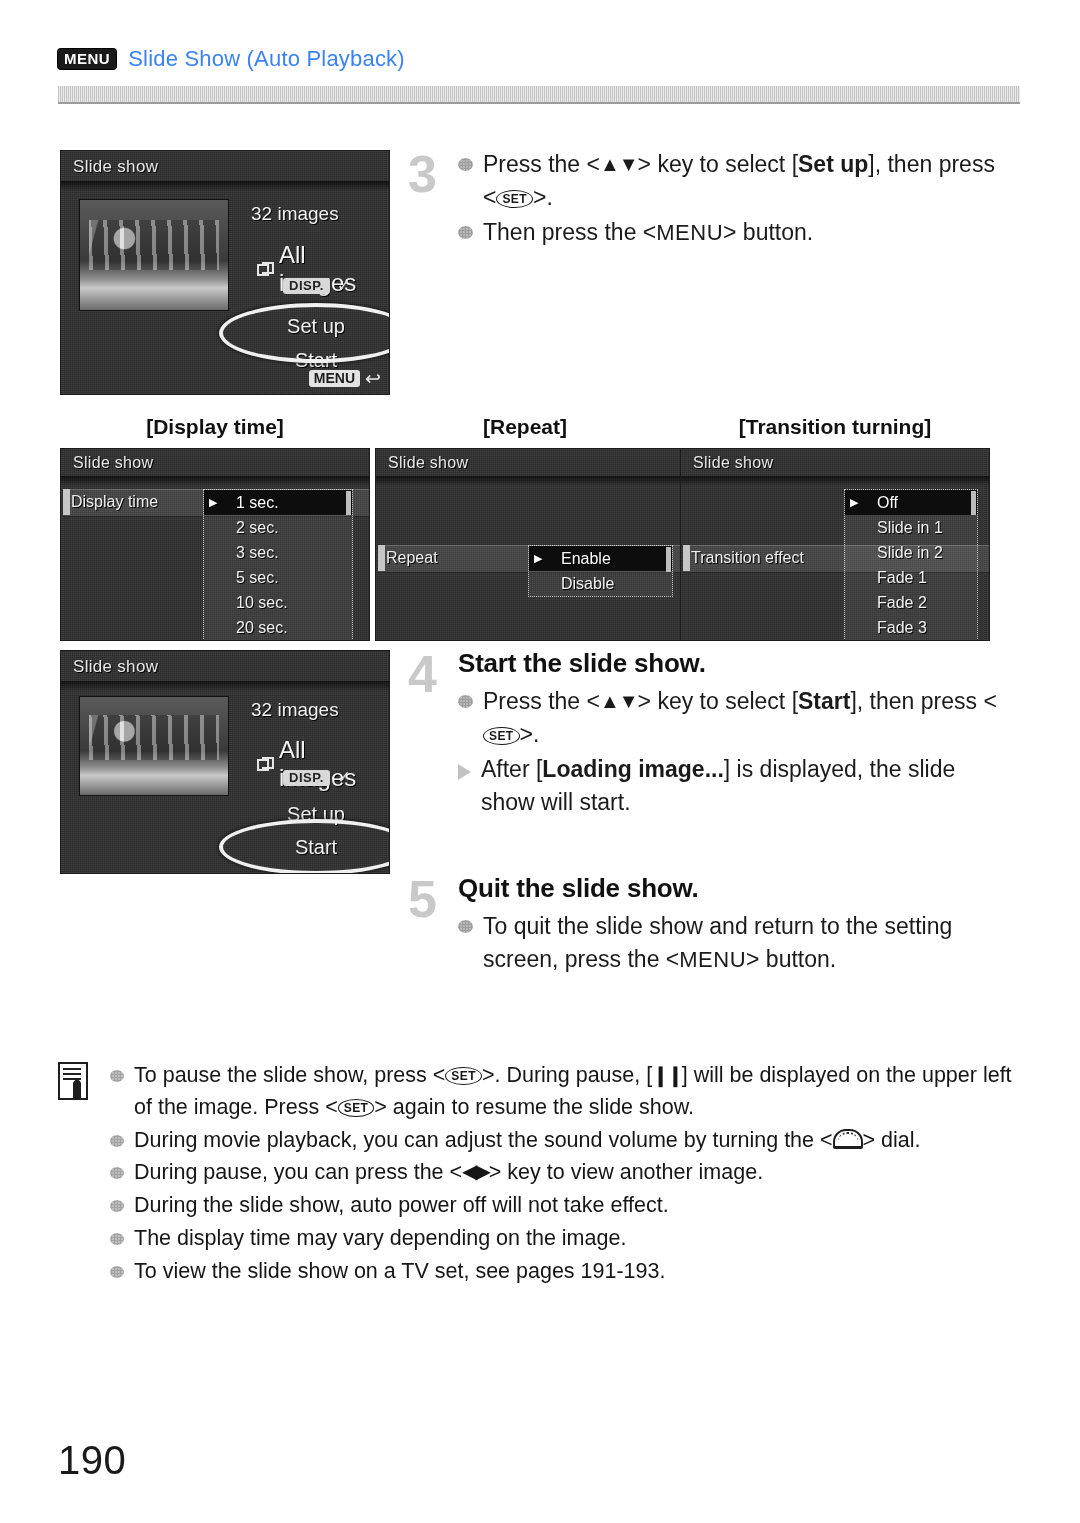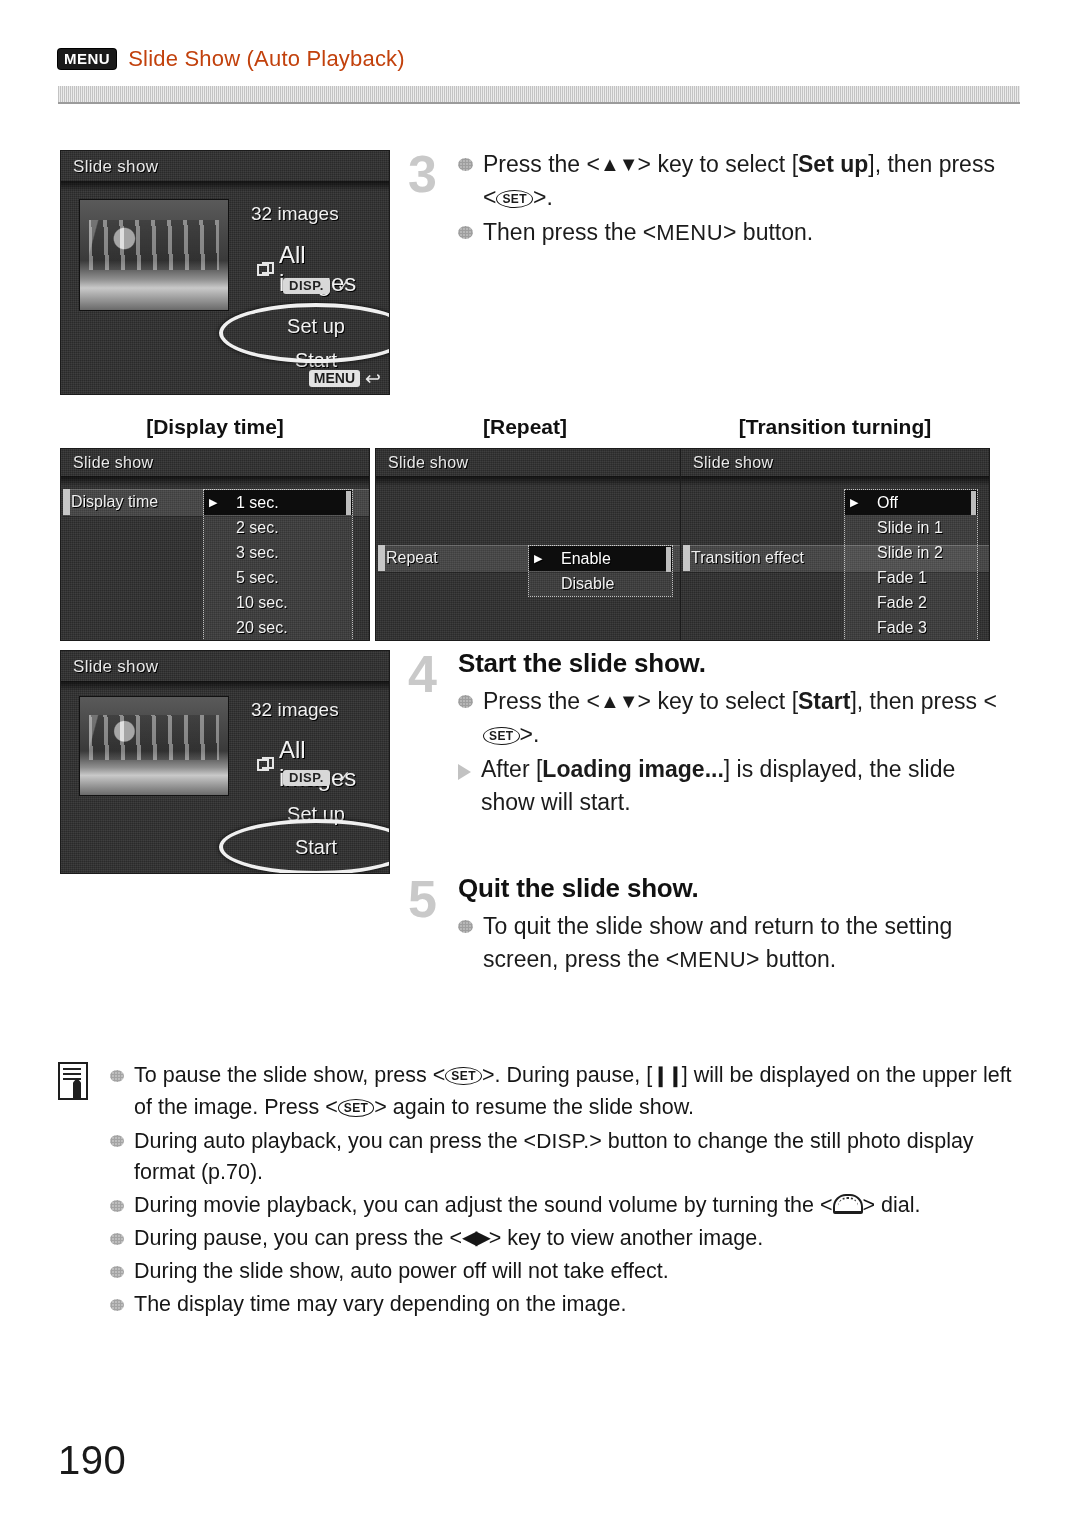--- a/index.html
+++ b/index.html
@@ -32,21 +32,21 @@
     font-weight: bold;
     font-size: 15px;
     letter-spacing: 0.5px;
     padding: 2px 6px 3px 6px;
     border-radius: 3px;
     line-height: 1;
     box-shadow: 0 0 0 1px #000;
   }
   .header-title {
     font-size: 22px;
-    color: #c2410c;
+    color: #3b82f6;
     letter-spacing: 0.2px;
   }
   .header-rule {
     position: absolute;
     left: 58px;
     top: 86px;
     width: 962px;
     height: 16px;
     background:
       repeating-linear-gradient(90deg, #b9b9b9 0px, #b9b9b9 1px, #e8e8e8 1px, #e8e8e8 2px);
@@ -588,24 +588,20 @@
     <span class="lines"></span>
     <span class="pen"></span>
   </div>
   <div class="note-list">
 
     <div class="note-line">
       <span class="note-dot"></span>
       <span class="note-text"><span>To pause the slide show, press &lt;</span><span class="key-set">SET</span><span>&gt;. During pause, [</span><span class="pause-glyph">❙❙</span><span>] will be displayed on the upper left of the image. Press &lt;</span><span class="key-set">SET</span><span>&gt; again to resume the slide show.</span></span>
     </div>
 
-    <div class="note-line">
-      <span class="note-dot"></span>
-      <span class="note-text"><span>During auto playback, you can press the &lt;</span><span class="key-disp-text">DISP.</span><span>&gt; button to change the still photo display format (p.70).</span></span>
-    </div>
 
     <div class="note-line">
       <span class="note-dot"></span>
       <span class="note-text"><span>During movie playback, you can adjust the sound volume by turning the &lt;</span><span class="key-dial"></span><span>&gt; dial.</span></span>
     </div>
 
     <div class="note-line">
       <span class="note-dot"></span>
       <span class="note-text"><span>During pause, you can press the &lt;</span><span class="key-leftright">◀▶</span><span>&gt; key to view another image.</span></span>
     </div>
@@ -613,17 +609,21 @@
     <div class="note-line">
       <span class="note-dot"></span>
       <span class="note-text">During the slide show, auto power off will not take effect.</span>
     </div>
 
     <div class="note-line">
       <span class="note-dot"></span>
       <span class="note-text">The display time may vary depending on the image.</span>
     </div>
 
+    <div class="note-line">
+      <span class="note-dot"></span>
+      <span class="note-text">To view the slide show on a TV set, see pages 191-193.</span>
+    </div>
 
   </div>
 </div>
 
 <div class="page-number">190</div>
 
 </body></html>

